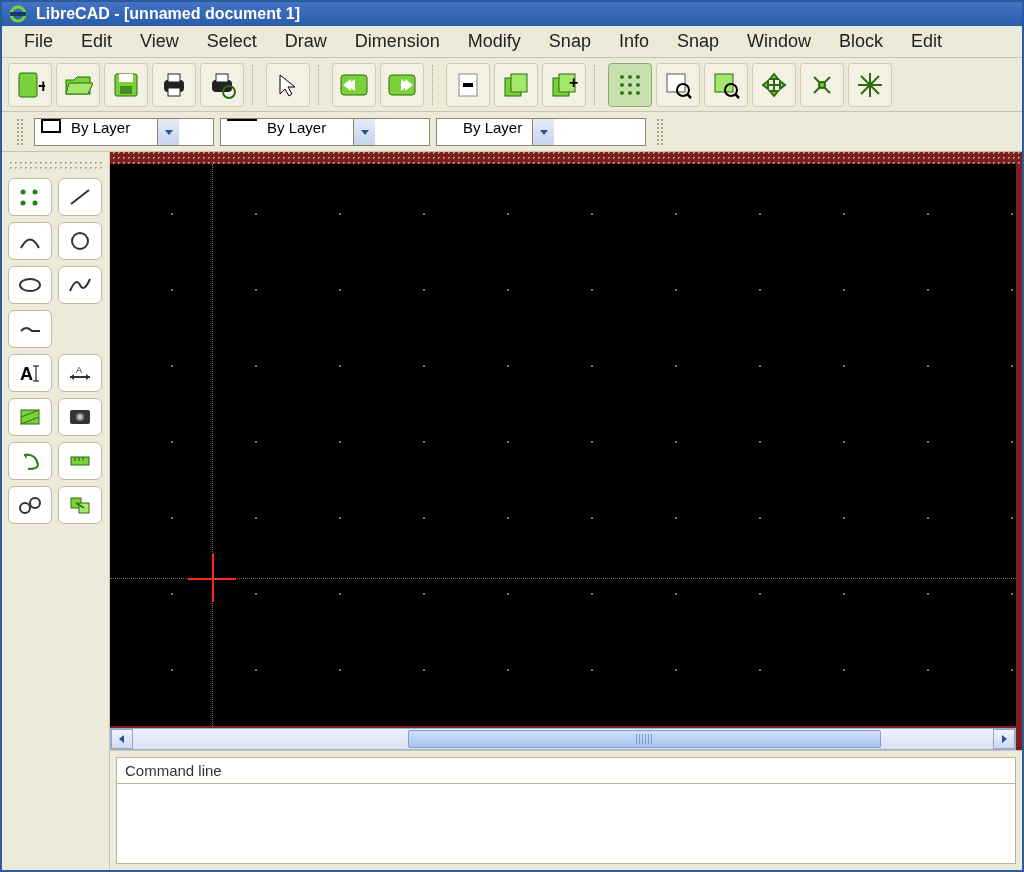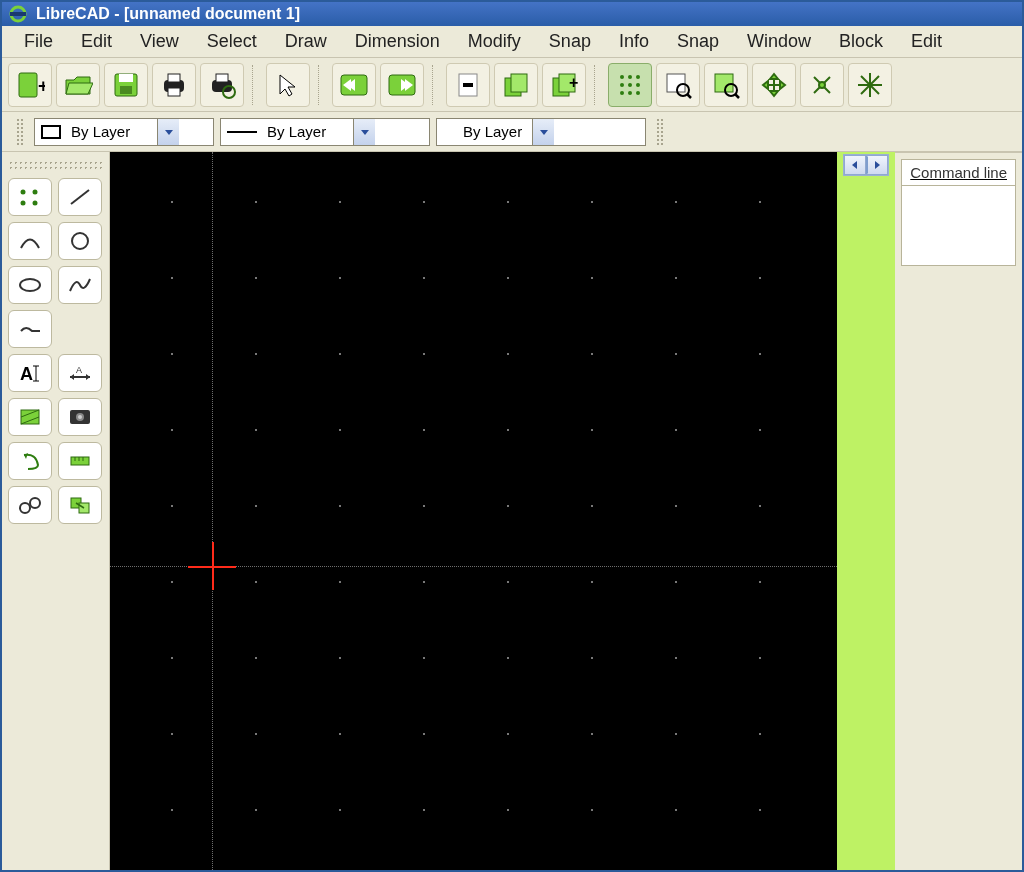--- a/index.html
+++ b/index.html
@@ -75,21 +75,20 @@
     background: #ecead9;
     height: 40px;
     display: flex;
     align-items: center;
     padding: 4px 10px;
     gap: 6px;
     border-bottom: 1px solid #c8c4b0;
   }
   .combo {
     display: flex;
-    align-items: center;
     background: #fff;
     border: 1px solid #8a8672;
     height: 28px;
   }
   .combo .swatch {
     width: 20px; height: 14px;
     margin: 0 6px;
     background: #fff;
     border: 2px solid #000;
   }
@@ -146,23 +145,22 @@
     background: #fff;
     border: 1px solid #bdb99f;
     border-radius: 6px;
     display: flex; align-items: center; justify-content: center;
     cursor: pointer;
   }
   
   .canvaswrap {
     flex: 1;
     display: flex;
-    flex-direction: row;
-    background: #bef264;
-    text-decoration: underline;
+    flex-direction: column;
+    background: #7f1d1d;
   }
   .canvasgrip {
     height: 12px;
     background-image: radial-gradient(#a8a48e 1px, transparent 1px);
     background-size: 5px 5px;
     background-position: 6px 3px;
   }
   .canvas {
     flex: 1;
     background: #000;

